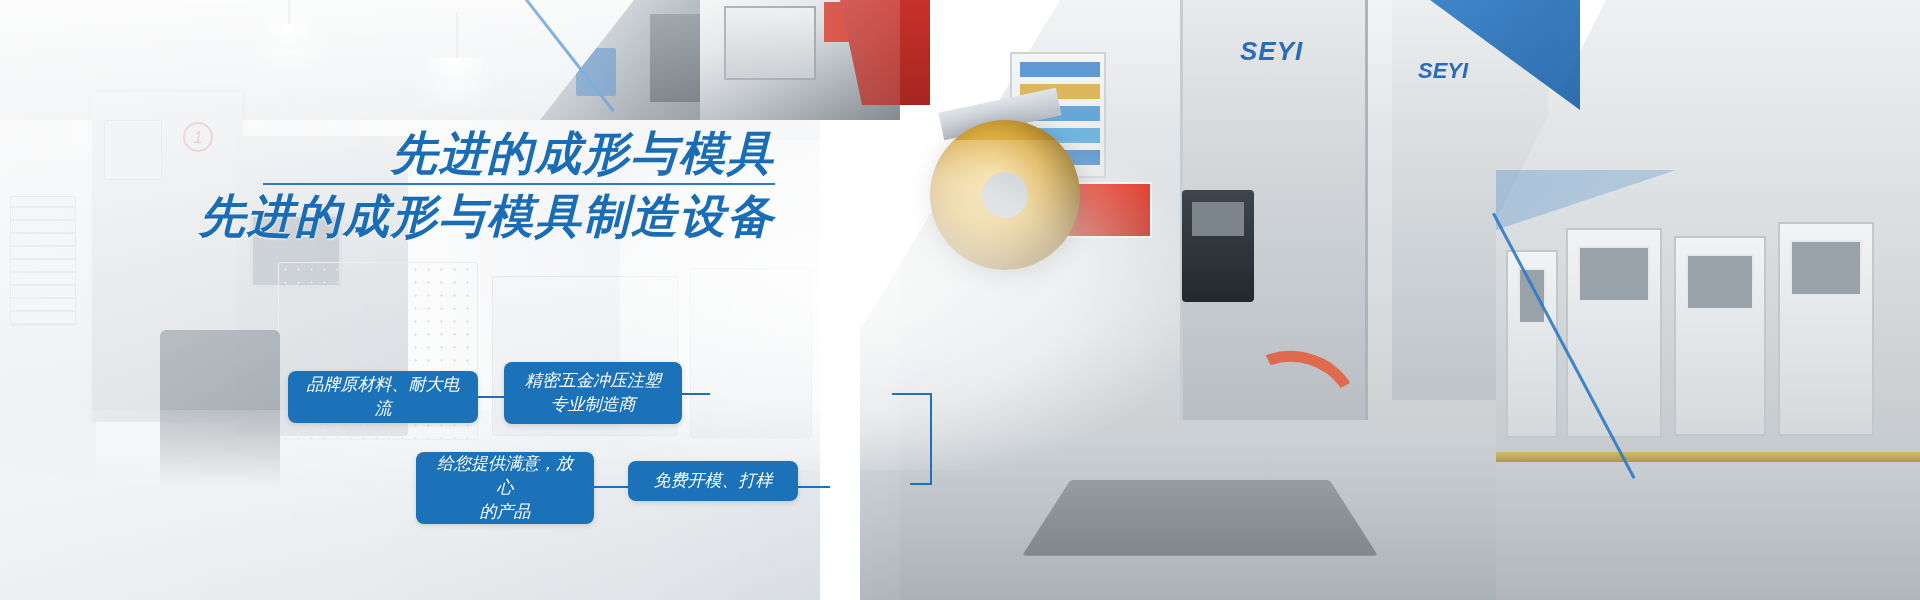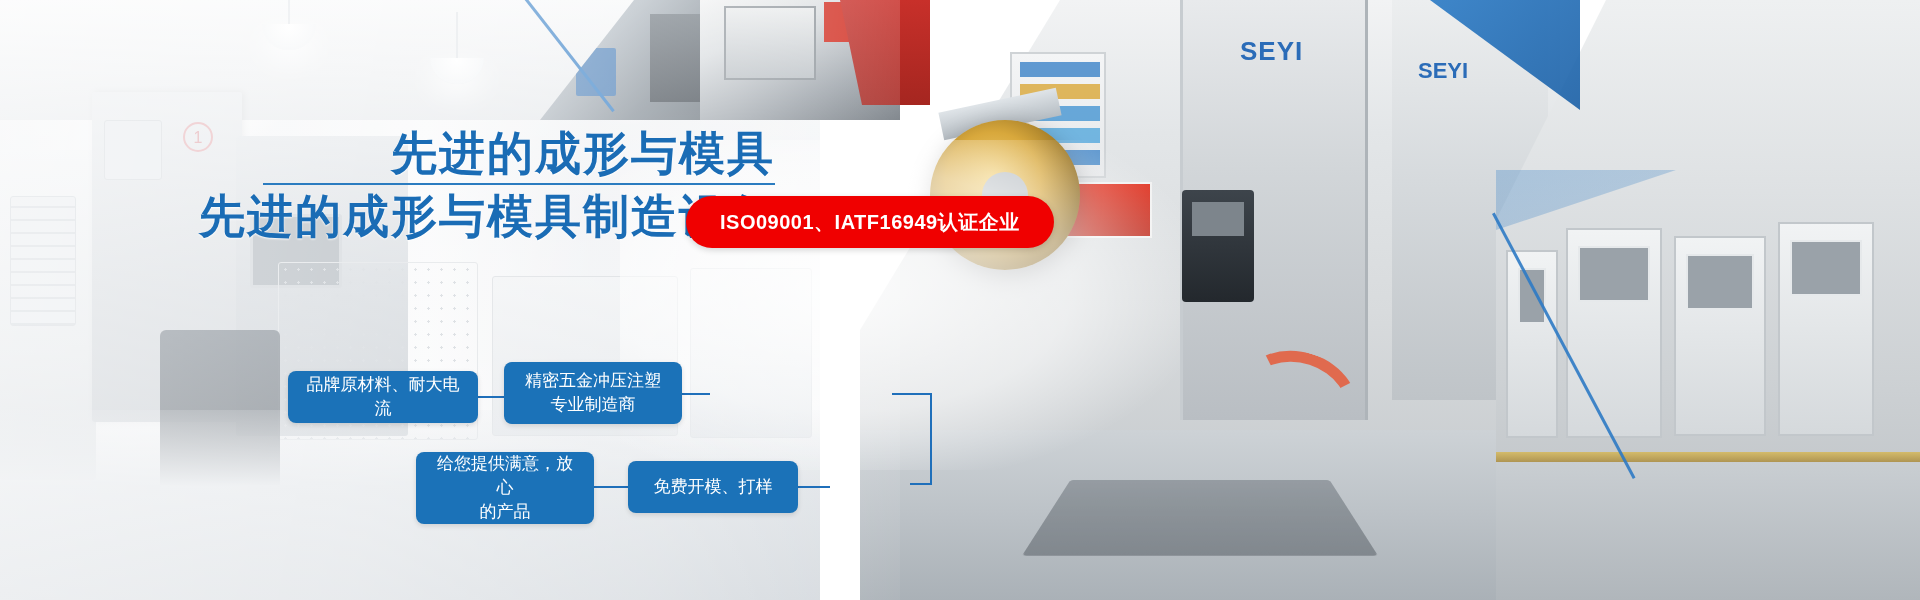--- a/index.html
+++ b/index.html
@@ -1,19 +1,19 @@
 <!DOCTYPE html>
 <html><head>
 <meta charset="utf-8">
 <style>
   * { margin:0; padding:0; box-sizing:border-box; }
   html,body { width:1920px; height:600px; overflow:hidden; background:#fff;
               font-family:"Liberation Sans","DejaVu Sans",sans-serif; }
 
-  .banner { position:relative; width:1920px; height:600px; overflow:hidden; }
+  .banner { position:relative; width:1920px; height:600px; overflow:hidden;font-style:italic; }
 
   
   .photo { position:absolute; overflow:hidden; }
 
   
   .bg-left {
     left:0; top:0; width:820px; height:600px;
     background:
       linear-gradient(180deg, rgba(255,255,255,.55) 0%, rgba(255,255,255,.2) 35%, rgba(255,255,255,.5) 100%),
       radial-gradient(ellipse 300px 120px at 460px 40px, #fff 0%, rgba(255,255,255,0) 70%),
@@ -187,21 +187,21 @@
 
   
   .tag { position:absolute; z-index:25; background:#1b72b8; color:#fff; border-radius:8px;
          display:flex; align-items:center; justify-content:center; text-align:center;
          font-size:17px; line-height:24px; font-weight:400; padding:0 14px;
          box-shadow:0 2px 5px rgba(0,0,0,.12); }
   .t1{ left:288px; top:371px; width:190px; height:52px; }
   .t2{ left:504px; top:362px; width:178px; height:62px; }
   .t3{ left:710px; top:362px; width:182px; height:62px; }
   .t4{ left:416px; top:452px; width:178px; height:72px; }
-  .t5{ left:628px; top:461px; width:170px; height:52px; }
+  .t5{ left:628px; top:461px; width:170px; height:40px; }
   .t6{ left:830px; top:452px; width:180px; height:62px; }
 </style>
 </head>
 <body>
 
 <div class="banner">
 
   <div class="photo bg-left">
     <div class="mach m2"></div>
     <div class="mach m2g"></div>
@@ -275,23 +275,20 @@
 
   <div class="haze-left"></div>
   <div class="haze-mid"></div>
 
   <div class="headline">
     <div class="hl-line">先进的成形与模具</div>
     <div class="hl-rule"></div>
     <div class="hl-line">先进的成形与模具制造设备</div>
   </div>
 
-  <div class="badge">
-    <span>ISO09001、IATF16949认证企业</span>
-  </div>
 
   <div class="conn" style="left:478px; top:396px; width:26px; height:2px;"></div>
   <div class="conn" style="left:682px; top:393px; width:28px; height:2px;"></div>
   <div class="conn" style="left:892px; top:393px; width:40px; height:2px;"></div>
   <div class="conn" style="left:930px; top:393px; width:2px; height:90px;"></div>
   <div class="conn" style="left:910px; top:483px; width:22px; height:2px;"></div>
   <div class="conn" style="left:798px; top:486px; width:32px; height:2px;"></div>
   <div class="conn" style="left:594px; top:486px; width:34px; height:2px;"></div>
 
   <div class="tag t2" style="white-space:pre-line">精密五金冲压注塑

